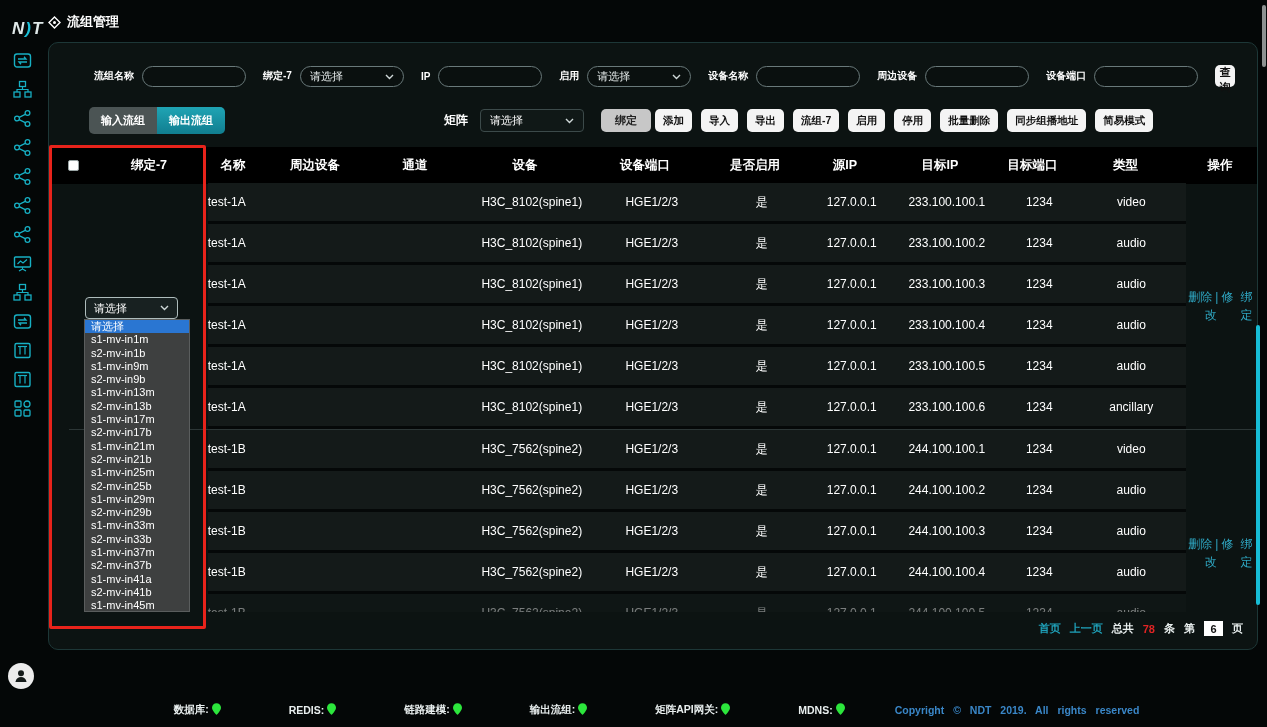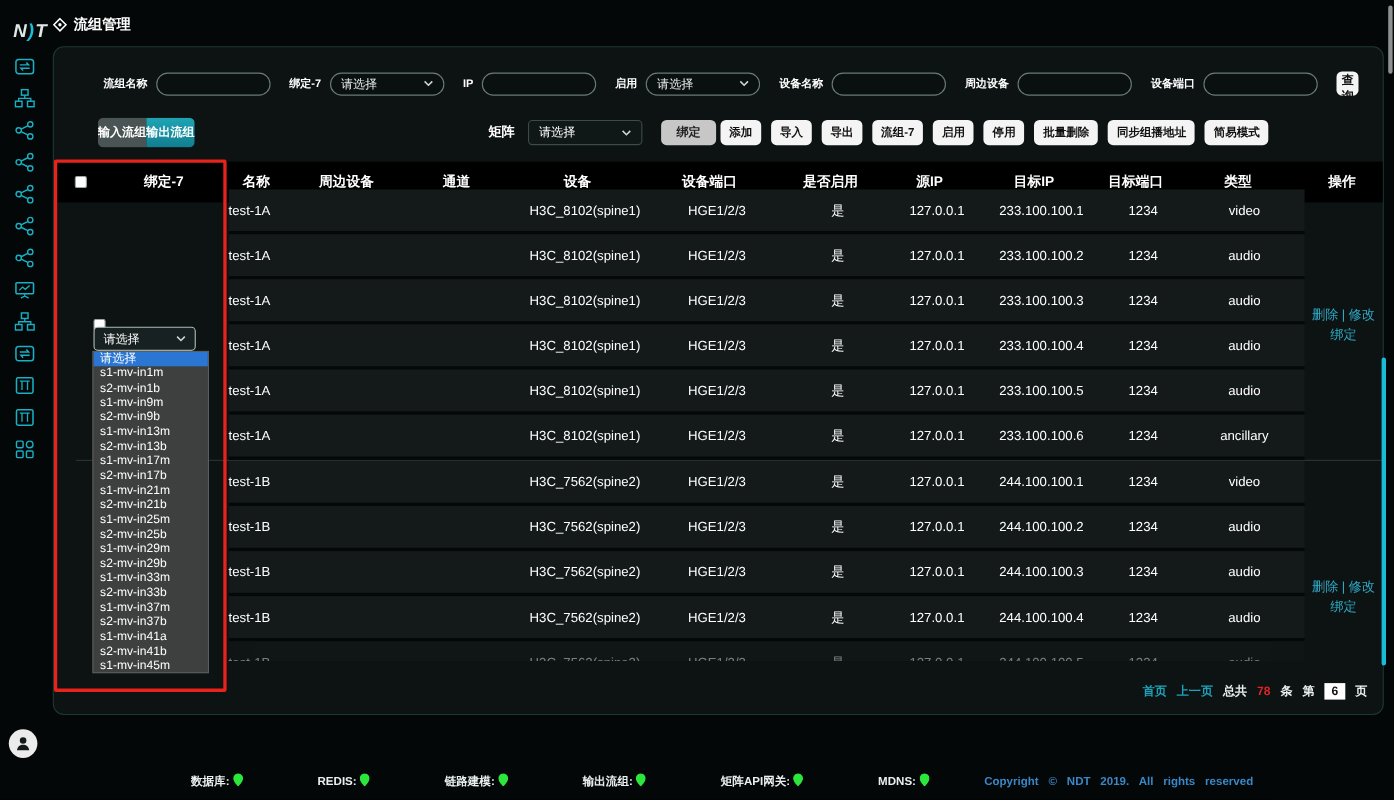--- a/index.html
+++ b/index.html
@@ -28,39 +28,39 @@
   .ffield { display:flex; align-items:center; margin-right:17px; }
   .ffield .flabel { font-size:10px; font-weight:bold; white-space:nowrap; margin-right:8px; }
   .pill { height:21px; background:#0a100f; border:1px solid #69797a; border-radius:11px; }
   .pill-input { width:104px; }
   .pill-select { width:104px; display:flex; align-items:center; justify-content:space-between; padding:0 9px; font-size:11px; color:#e8eeee; cursor:pointer; }
   .query-btn { margin-left:auto; margin-right:22px; width:46px; height:22px; background:#f4f4f4; color:#111; font-size:11px; font-weight:bold; border:none; border-radius:5px; cursor:pointer; }
 
   
   .toolbar { position:absolute; left:0; top:64px; width:100%; height:28px; }
   .tabs { position:absolute; left:40px; top:0; display:flex; border-radius:5px; overflow:hidden; }
-  .tab { width:44px; height:27px; display:flex; align-items:center; justify-content:center; font-size:11px; font-weight:bold; color:#fff; cursor:pointer; }
+  .tab { width:68px; height:27px; display:flex; align-items:center; justify-content:center; font-size:11px; font-weight:bold; color:#fff; cursor:pointer; }
   .tab.inactive { background:#4b5454; }
   .tab.active { background:linear-gradient(180deg,#1fa4b4,#117e90); }
   .matrix-group { position:absolute; left:395px; top:2px; display:flex; align-items:center; }
   .matrix-label { font-size:12px; font-weight:bold; margin-right:12px; }
   .matrix-select { width:104px; height:23px; background:#101817; border:1px solid #3c4a4a; border-radius:4px; display:flex; align-items:center; justify-content:space-between; padding:0 9px; font-size:11px; cursor:pointer; }
   .bind-btn { position:absolute; left:552px; top:2px; width:50px; height:23px; background:#c7c7c7; color:#222; font-size:11px; font-weight:bold; border:none; border-radius:5px; cursor:pointer; }
   .tbtns { position:absolute; left:606px; top:2px; display:flex; gap:9px; }
   .wbtn { height:23px; padding:0 8px; background:#f4f4f4; color:#111; font-size:10.5px; font-weight:bold; border:none; border-radius:5px; white-space:nowrap; cursor:pointer; }
 
   
   .thead { position:absolute; left:0; top:104px; width:1208px; height:37px; background:#000; display:grid;
            grid-template-columns:48px 104px 64px 100px 100px 120px 120px 100px 80px 110px 75px 111px 78px;
            align-items:center; font-size:12.5px; font-weight:bold; border-radius:0; }
   .thead .th { text-align:center; }
   .thead .th.ck { display:flex; justify-content:center; }
-  .tbody { position:absolute; left:0; top:129px; width:1208px; height:429px; overflow:hidden;padding-left:20px; }
+  .tbody { position:absolute; left:0; top:140px; width:1208px; height:429px; overflow:hidden;padding-left:20px; }
   .group { display:flex; border-bottom:1px solid #2c3636; }
-  .gcol { display:flex; flex-direction:column; align-items:center; justify-content:center; }
+  .gcol { display:flex; flex-direction:row; align-items:center; justify-content:center; }
   .ckcol { width:48px; }
   .bindcol { width:104px; }
   .rows { width:978px; }
   .row { height:41px; display:grid; grid-template-columns:64px 100px 100px 120px 120px 100px 80px 110px 75px 109px;
          align-items:center; background:#141a19; border-bottom:3px solid #050808; font-size:12px; }
   .row .cell { text-align:center; white-space:nowrap; }
   .row .cell.name { text-align:left; }
   .row.partial { opacity:.45; }
   .opscol { width:78px; font-size:12px; text-align:center; line-height:18px; }
   .oplink { color:#2fa8c4; cursor:pointer; }

